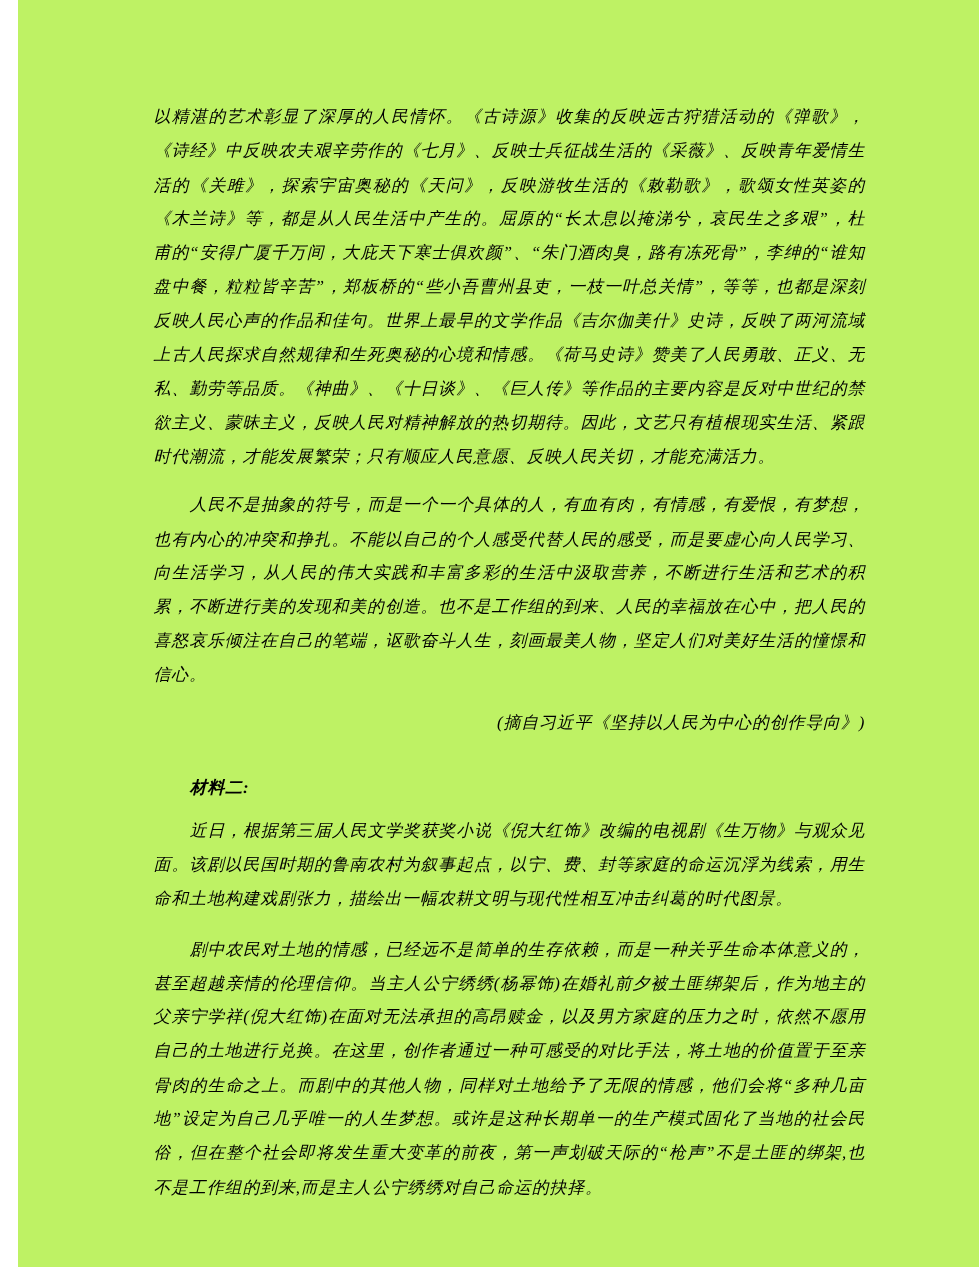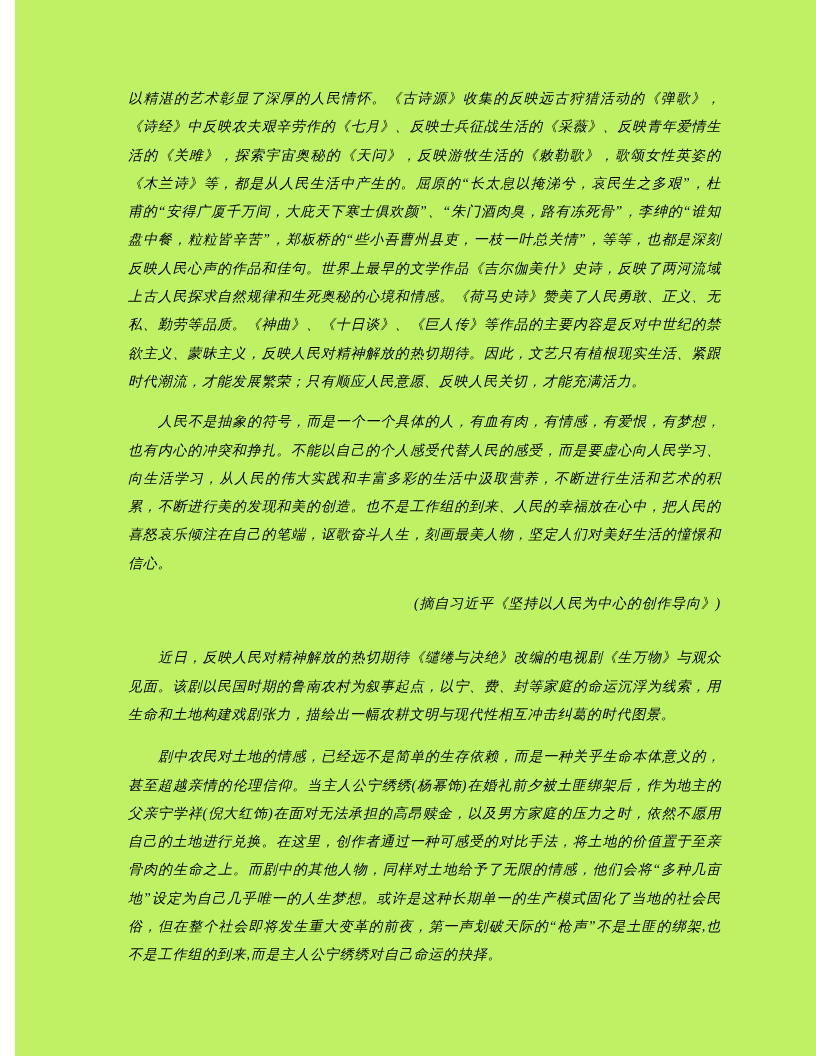--- a/index.html
+++ b/index.html
@@ -58,18 +58,19 @@
 <body>
 
 <div class="page">
 
   <p class="para">以精湛的艺术彰显了深厚的人民情怀。《古诗源》收集的反映远古狩猎活动的《弹歌》，《诗经》中反映农夫艰辛劳作的《七月》、反映士兵征战生活的《采薇》、反映青年爱情生活的《关雎》，探索宇宙奥秘的《天问》，反映游牧生活的《敕勒歌》，歌颂女性英姿的《木兰诗》等，都是从人民生活中产生的。屈原的“长太息以掩涕兮，哀民生之多艰”，杜甫的“安得广厦千万间，大庇天下寒士俱欢颜”、“朱门酒肉臭，路有冻死骨”，李绅的“谁知盘中餐，粒粒皆辛苦”，郑板桥的“些小吾曹州县吏，一枝一叶总关情”，等等，也都是深刻反映人民心声的作品和佳句。世界上最早的文学作品《吉尔伽美什》史诗，反映了两河流域上古人民探求自然规律和生死奥秘的心境和情感。《荷马史诗》赞美了人民勇敢、正义、无私、勤劳等品质。《神曲》、《十日谈》、《巨人传》等作品的主要内容是反对中世纪的禁欲主义、蒙昧主义，反映人民对精神解放的热切期待。因此，文艺只有植根现实生活、紧跟时代潮流，才能发展繁荣；只有顺应人民意愿、反映人民关切，才能充满活力。</p>
 
   <p class="para indent">人民不是抽象的符号，而是一个一个具体的人，有血有肉，有情感，有爱恨，有梦想，也有内心的冲突和挣扎。不能以自己的个人感受代替人民的感受，而是要虚心向人民学习、向生活学习，从人民的伟大实践和丰富多彩的生活中汲取营养，不断进行生活和艺术的积累，不断进行美的发现和美的创造。也不是工作组的到来、人民的幸福放在心中，把人民的喜怒哀乐倾注在自己的笔端，讴歌奋斗人生，刻画最美人物，坚定人们对美好生活的憧憬和信心。</p>
 
   <p class="para indent attribution">(摘自习近平《坚持以人民为中心的创作导向》)</p>
 
+  <p class="para indent section-heading">材料二:</p>
 
-  <p class="para indent m2p1">近日，反映人民对精神解放的热切期待《缱绻与决绝》改编的电视剧《生万物》与观众见面。该剧以民国时期的鲁南农村为叙事起点，以宁、费、封等家庭的命运沉浮为线索，用生命和土地构建戏剧张力，描绘出一幅农耕文明与现代性相互冲击纠葛的时代图景。</p>
+  <p class="para indent m2p1">近日，根据第三届人民文学奖获奖小说《倪大红饰》改编的电视剧《生万物》与观众见面。该剧以民国时期的鲁南农村为叙事起点，以宁、费、封等家庭的命运沉浮为线索，用生命和土地构建戏剧张力，描绘出一幅农耕文明与现代性相互冲击纠葛的时代图景。</p>
 
   <p class="para indent last">剧中农民对土地的情感，已经远不是简单的生存依赖，而是一种关乎生命本体意义的，甚至超越亲情的伦理信仰。当主人公宁绣绣(杨幂饰)在婚礼前夕被土匪绑架后，作为地主的父亲宁学祥(倪大红饰)在面对无法承担的高昂赎金，以及男方家庭的压力之时，依然不愿用自己的土地进行兑换。在这里，创作者通过一种可感受的对比手法，将土地的价值置于至亲骨肉的生命之上。而剧中的其他人物，同样对土地给予了无限的情感，他们会将“多种几亩地”设定为自己几乎唯一的人生梦想。或许是这种长期单一的生产模式固化了当地的社会民俗，但在整个社会即将发生重大变革的前夜，第一声划破天际的“枪声”不是土匪的绑架,也不是工作组的到来,而是主人公宁绣绣对自己命运的抉择。</p>
 
 </div>
 
 </body></html>

